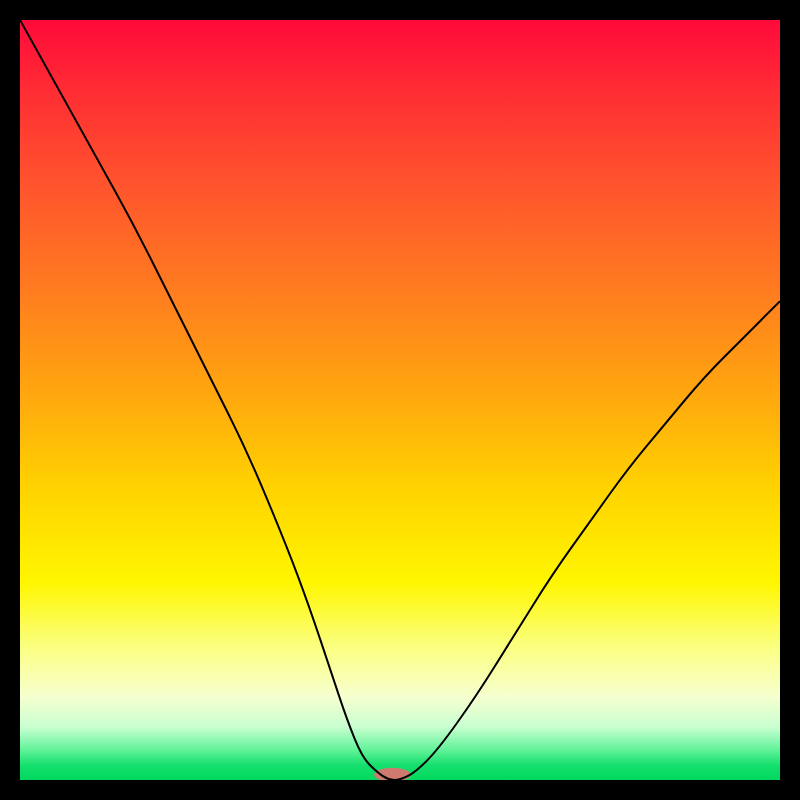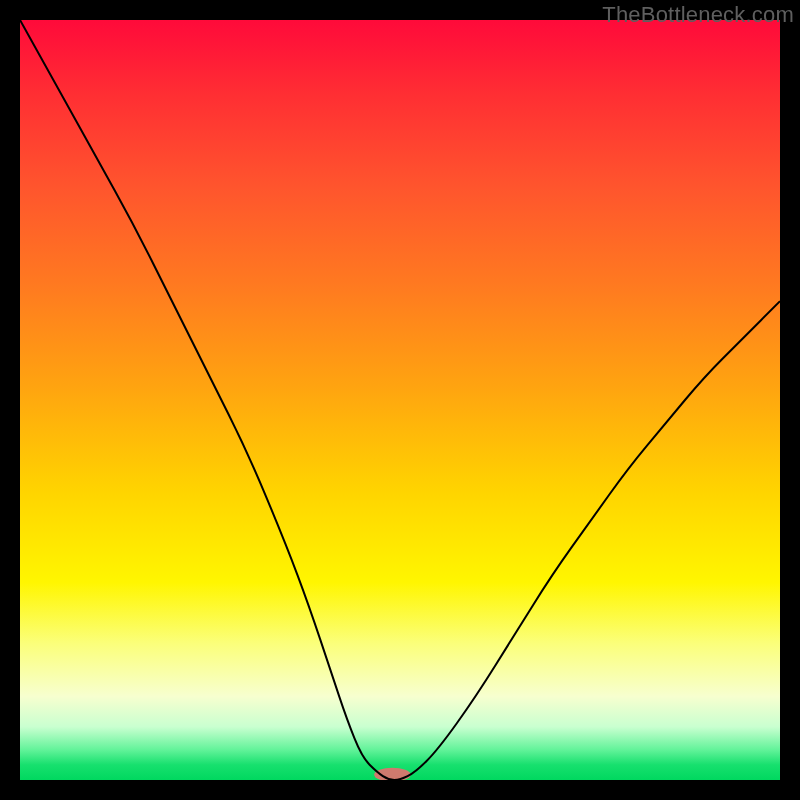--- a/index.html
+++ b/index.html
@@ -68,14 +68,13 @@
 
 <div class="stage">
 
   <div class="plot-area"></div>
 
   <svg class="svg-layer" viewBox="0 0 100 100" preserveAspectRatio="none">
     <ellipse class="bottom-marker" cy="99.3" rx="2.4" ry="0.9" cx="49"></ellipse>
     <path fill="none" stroke="#000000" stroke-width="2" vector-effect="non-scaling-stroke" d="M 0.00 0.00 Q 5.00 9.00 7.50 13.50 Q 10.00 18.00 12.50 22.50 Q 15.00 27.00 17.50 32.00 Q 20.00 37.00 22.50 42.00 Q 25.00 47.00 27.50 52.00 Q 30.00 57.00 32.50 63.00 Q 35.00 69.00 36.50 73.00 Q 38.00 77.00 39.50 81.50 Q 41.00 86.00 42.00 89.00 Q 43.00 92.00 44.00 94.50 Q 45.00 97.00 46.00 98.00 Q 47.00 99.00 47.75 99.50 Q 48.50 100.00 49.25 100.00 Q 50.00 100.00 51.00 99.50 Q 52.00 99.00 53.50 97.50 Q 55.00 96.00 57.50 92.50 Q 60.00 89.00 62.50 85.00 Q 65.00 81.00 67.50 77.00 Q 70.00 73.00 72.50 69.50 Q 75.00 66.00 77.50 62.50 Q 80.00 59.00 82.50 56.00 Q 85.00 53.00 87.50 50.00 Q 90.00 47.00 92.50 44.50 Q 95.00 42.00 97.50 39.50 T 100.00 37.00"></path>
   </svg>
 
-  <div class="watermark">TheBottleneck.com</div>
 </div>
 
 </body></html>

